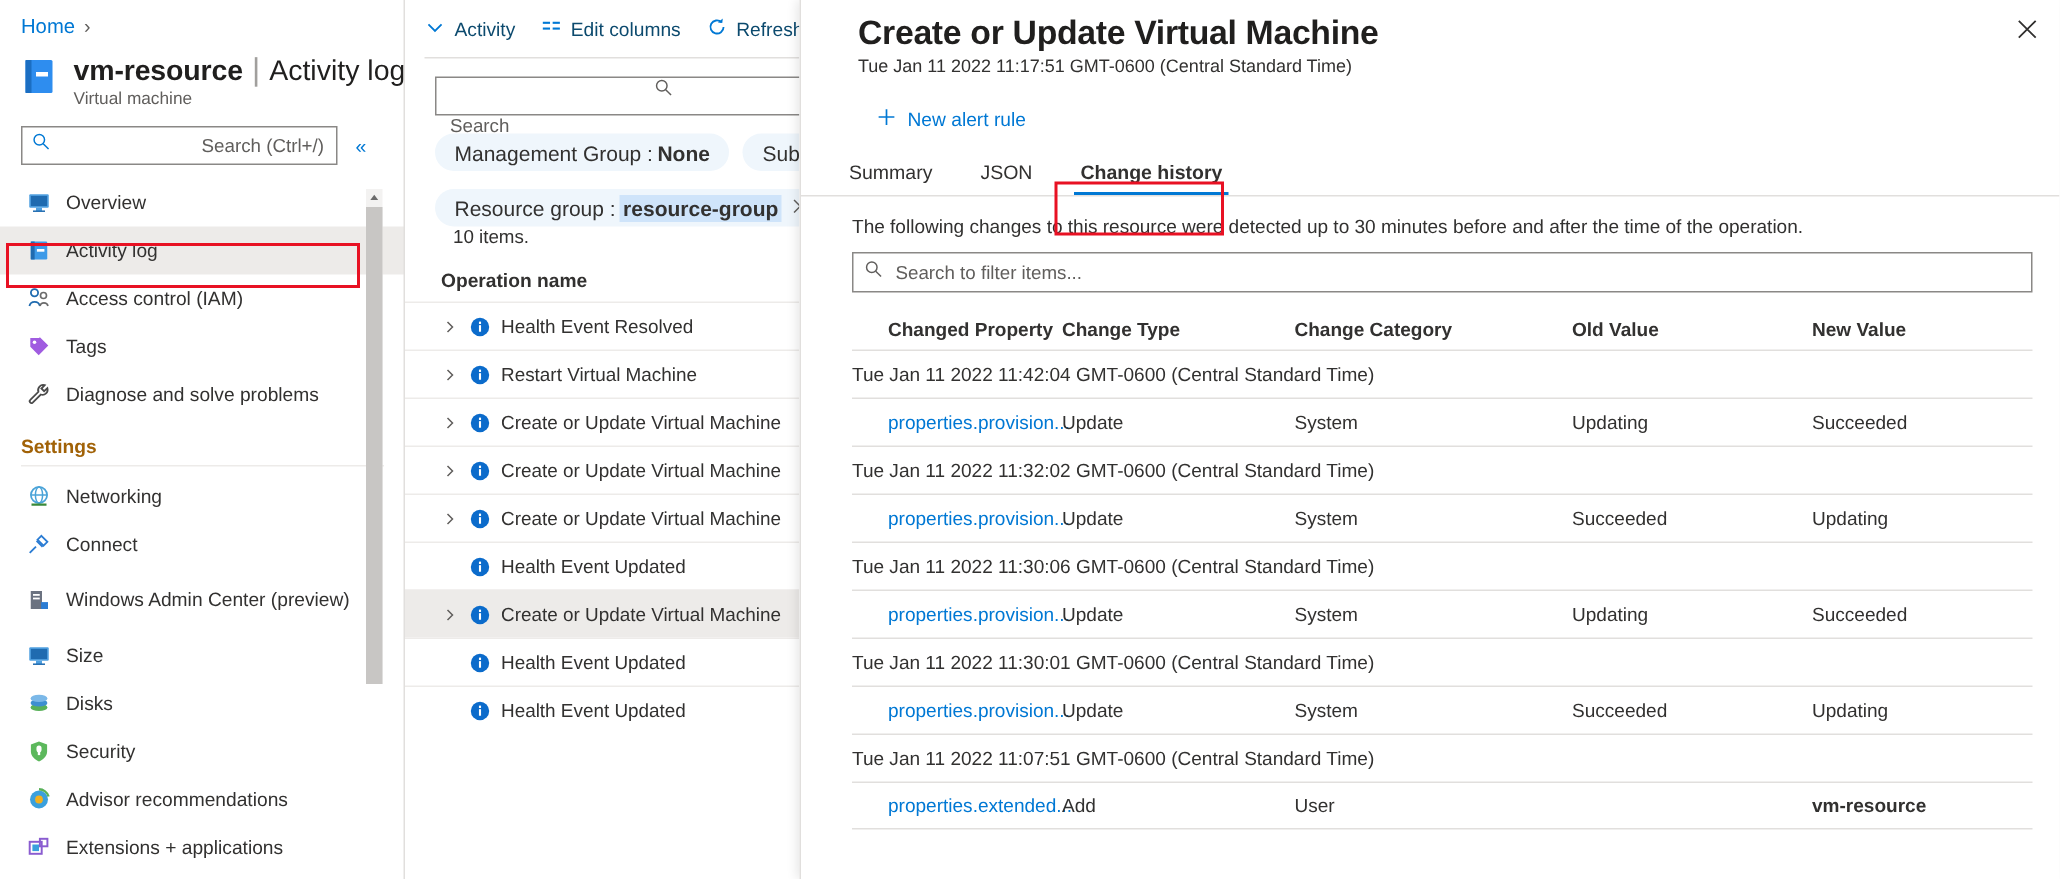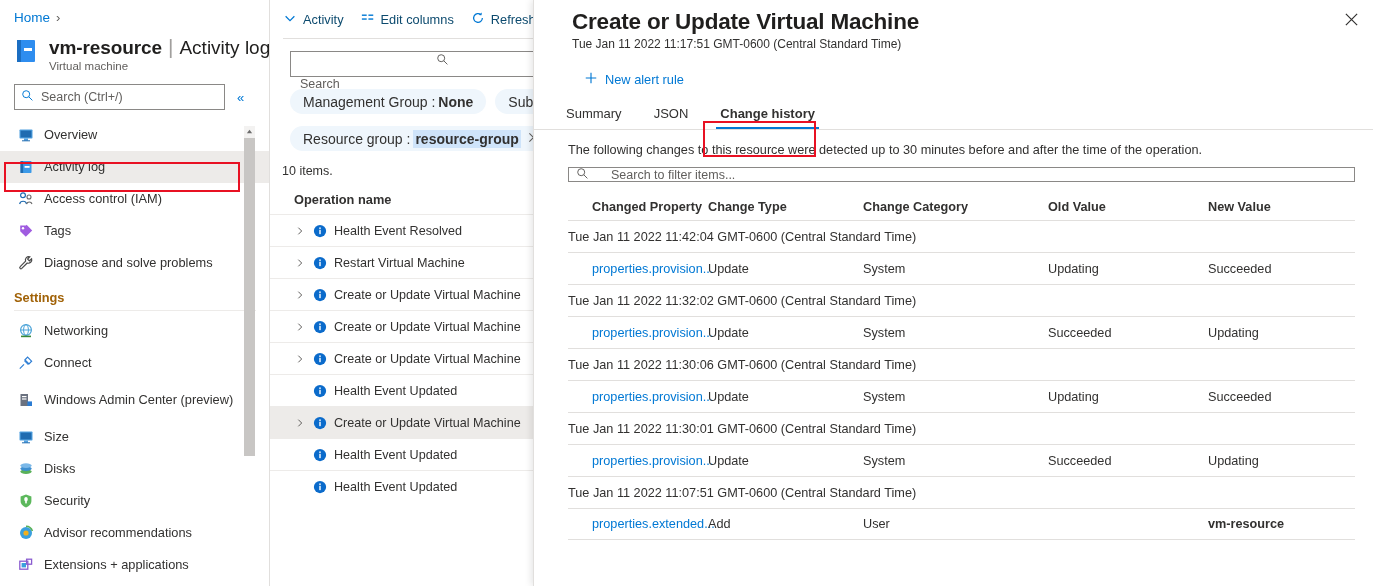--- a/index.html
+++ b/index.html
@@ -33,21 +33,21 @@
   .icon-btn { cursor: pointer; display: inline-flex; align-items: center; justify-content: center; }
   .ellipsis { color: #323130; font-size: 15px; letter-spacing: 1px; line-height: 1; }
 
   .search-row { display: flex; align-items: center; padding: 12px 0 0 14px; gap: 8px; }
   .side-search {
     width: 211px; height: 26px; border: 1px solid #8a8886; background: #fff;
     display: flex; align-items: center; padding: 0 6px; gap: 5px;
   }
   .side-search input {
     border: none; outline: none; font-size: 12.5px; font-family: "Liberation Sans", sans-serif;
-    color: #ec4899; width: 100%; background: transparent;
+    color: #ec4899; width: 100%; background: transparent; text-align: right;
   }
   .side-search input::placeholder { color: #605e5c; }
   .collapse-btn { color: #0078d4; font-size: 13px; cursor: pointer; user-select: none; padding: 2px 4px; }
 
   .nav-list { margin-top: 9px; position: relative; }
   .nav-item {
     display: flex; align-items: center; height: 32px; padding-left: 17px; gap: 10px;
     font-size: 12.8px; color: #323130; cursor: pointer; position: relative;
   }
   .nav-item .ic { width: 17px; height: 17px; flex: 0 0 17px; display: inline-flex; align-items: center; justify-content: center; }
@@ -88,21 +88,21 @@
 
   .pill-row { display: flex; gap: 9px; padding-left: 20px; margin-top: 12px; }
   .pill {
     background: #eff6fc; border-radius: 13px; height: 25px; display: inline-flex; align-items: center;
     padding: 0 13px; font-size: 14px; color: #323130; white-space: nowrap; cursor: pointer; gap: 3px;
   }
   .pill .pv { font-weight: bold; }
   .pill .pv.hl { background: #cfe4fa; padding: 1px 2px; }
   .pill-x { color: #605e5c; font-size: 13px; margin-left: 4px; cursor: pointer; }
 
-  .items-count { padding-left: 12px; margin-top: 13px; font-size: 12.5px; color: #323130; }
+  .items-count { padding-left: 32px; font-size: 12.5px; color: #323130; }
 
   .op-header { padding-left: 24px; margin-top: 14px; font-size: 12.8px; font-weight: bold; color: #323130; height: 22px; }
   .op-row {
     display: flex; align-items: center; height: 32px; padding-left: 24px; gap: 7px;
     font-size: 12.6px; color: #323130; border-top: 1px solid #edebe9; white-space: nowrap; cursor: pointer;
   }
   .op-row.selected { background: #edebe9; }
   .op-row .chev { width: 12px; flex: 0 0 12px; display: inline-flex; align-items: center; justify-content: center; }
   .op-row .chev.empty { visibility: hidden; }
   .info-ic { width: 14px; height: 14px; flex: 0 0 14px; }
@@ -123,22 +123,22 @@
   .rp-tab { font-size: 13px; color: #323130; cursor: pointer; padding: 0 4px 8px 4px; position: relative; }
   .rp-tab.active { font-weight: bold; }
   .rp-tab.active::after {
     content: ""; position: absolute; left: 0; right: 0; bottom: 0; height: 2.5px; background: #0078d4;
   }
   .rp-tabs-rule { height: 1px; background: #e1dfdd; margin-left: 0; }
 
   .rp-desc { padding: 13px 0 0 34px; font-size: 12.7px; color: #323130; }
 
   .rp-search {
-    margin: 10px 0 0 34px; width: 787px; height: 15px; border: 1px solid #8a8886;
-    display: flex; align-items: center; padding: 0 7px; gap: 20px; background: #fff;
+    margin: 10px 0 0 34px; width: 787px; height: 27px; border: 1px solid #8a8886;
+    display: flex; align-items: center; padding: 0 7px; gap: 6px; background: #fff;
   }
   .rp-search input {
     border: none; outline: none; font-size: 12.5px; width: 100%;
     font-family: "Liberation Sans", sans-serif; color: #323130; background: transparent;
   }
   .rp-search input::placeholder { color: #605e5c; }
 
   .ch-table { margin-left: 34px; width: 787px; margin-top: 12px; }
   .ch-head { display: flex; font-size: 12.7px; font-weight: bold; color: #323130; height: 26px; align-items: center; }
   .c1 { width: 140px; flex: 0 0 140px; padding-left: 24px; }

